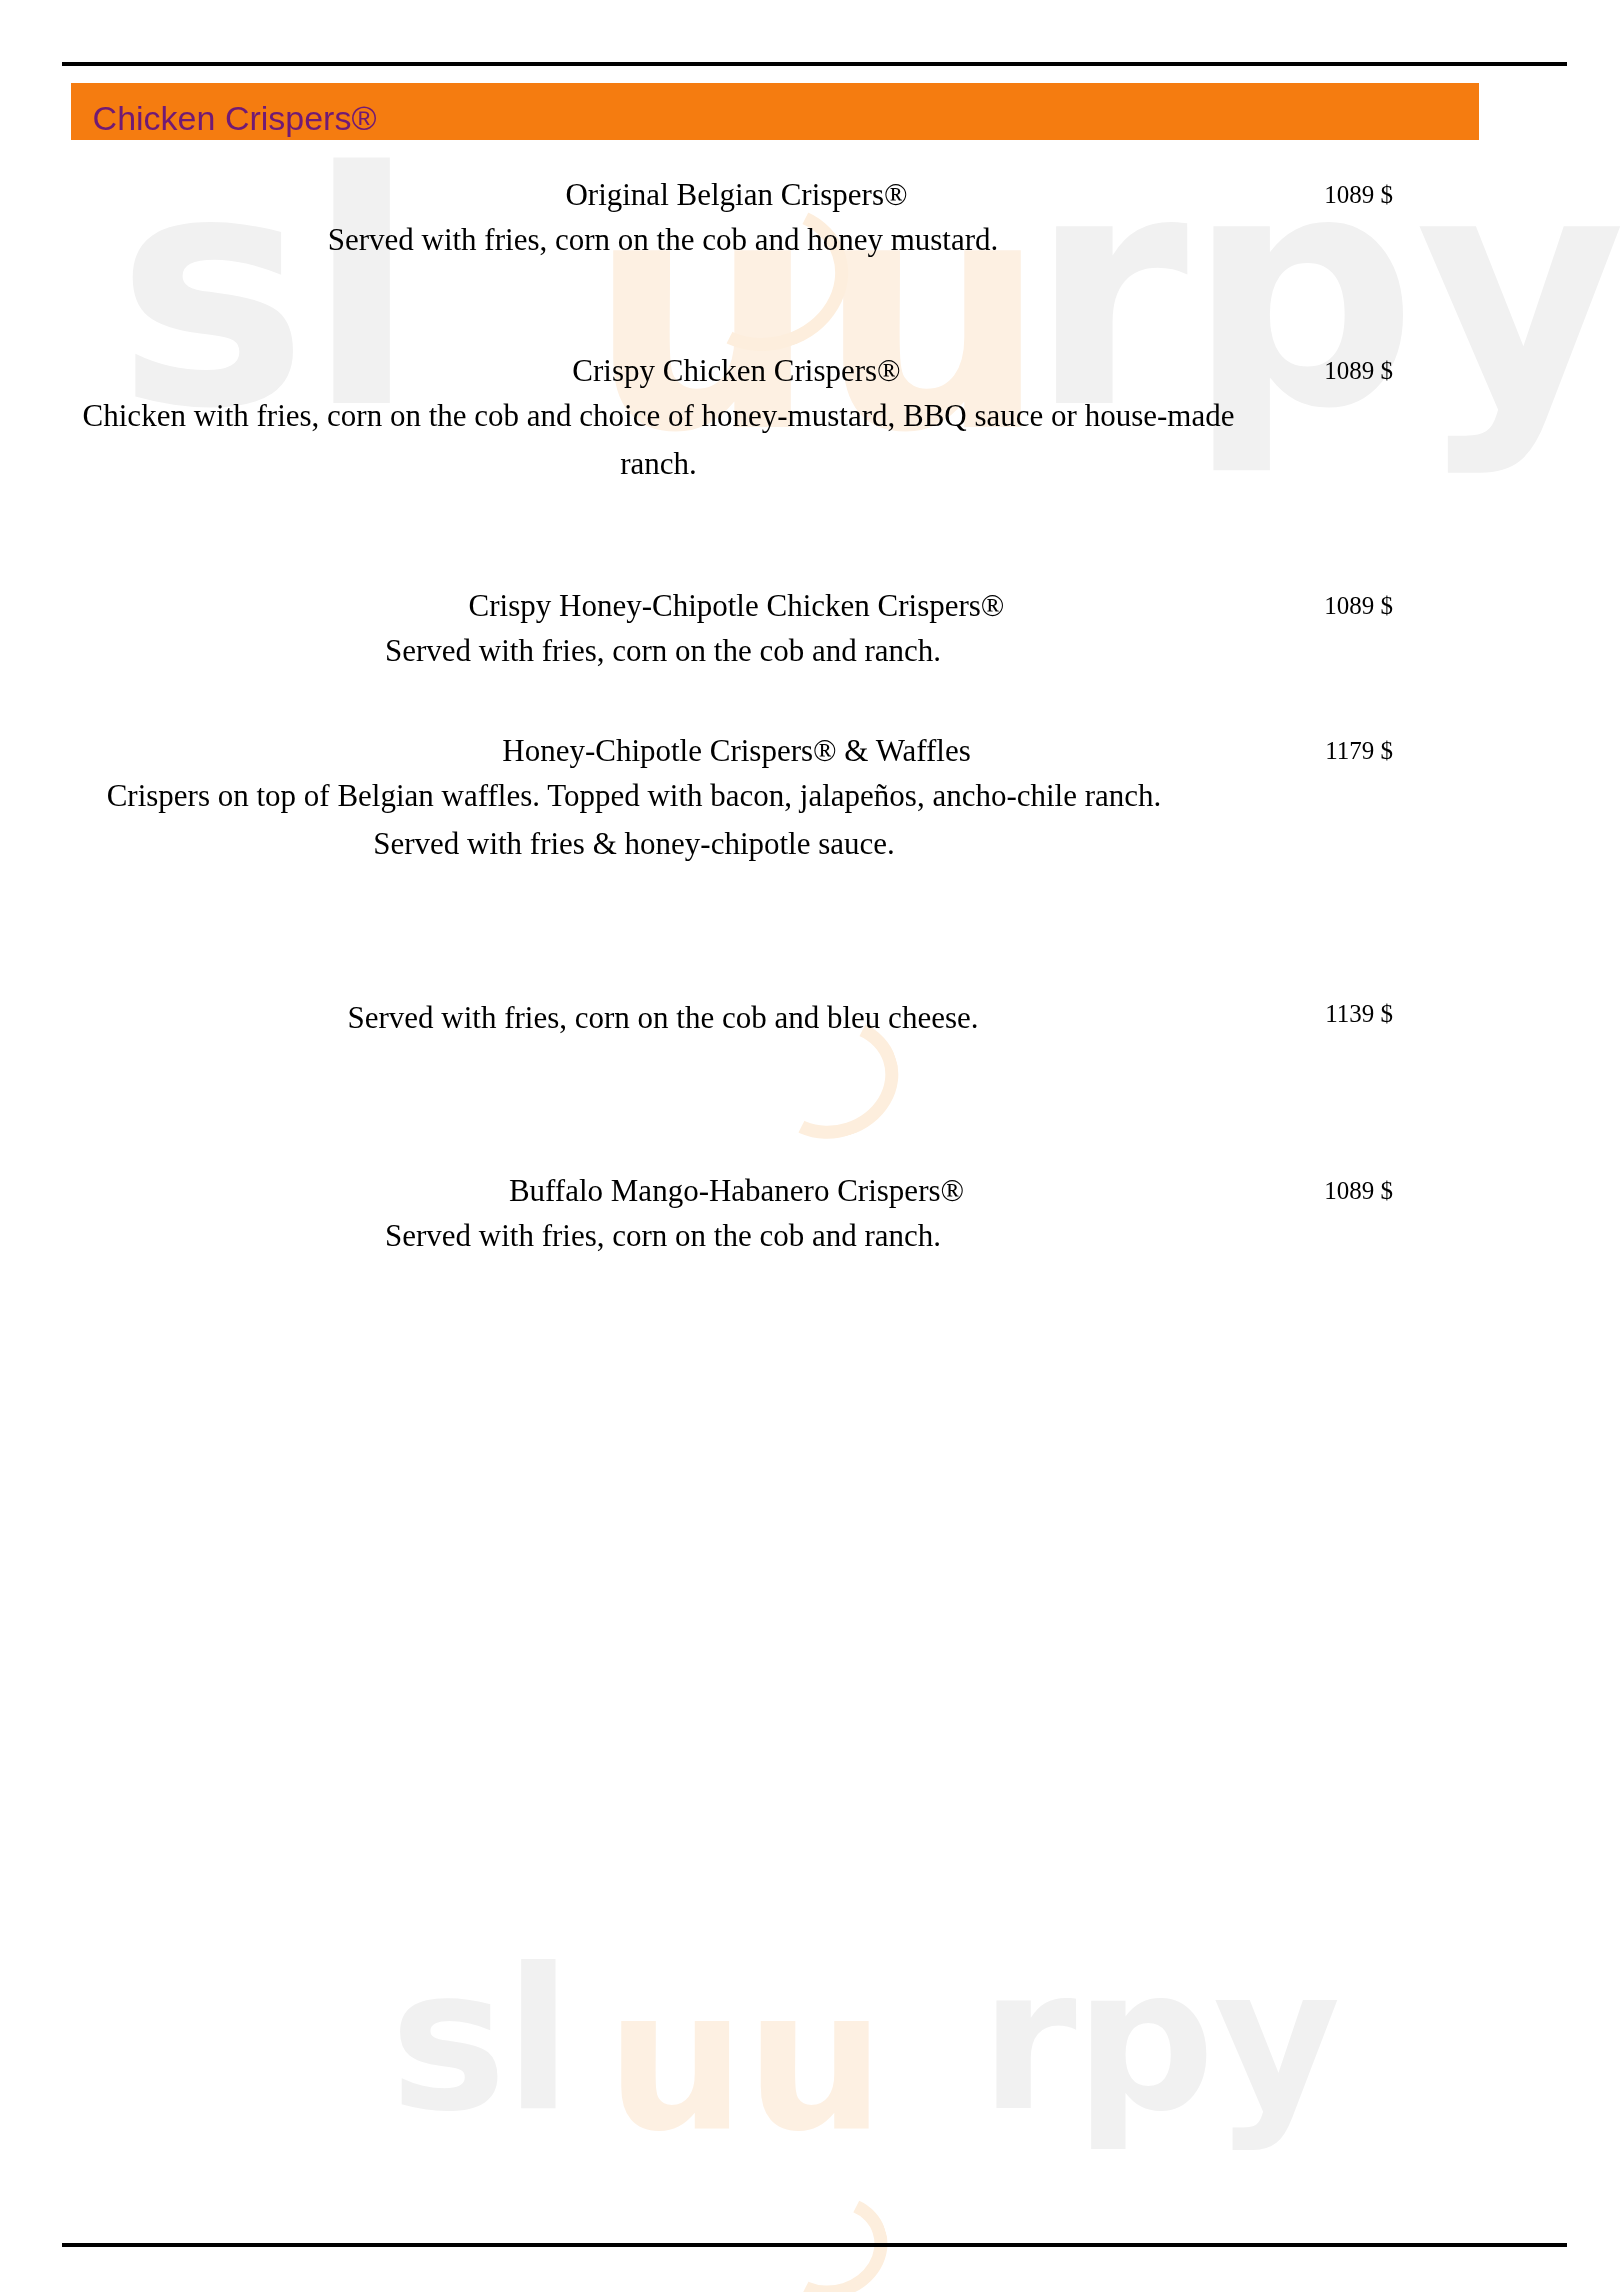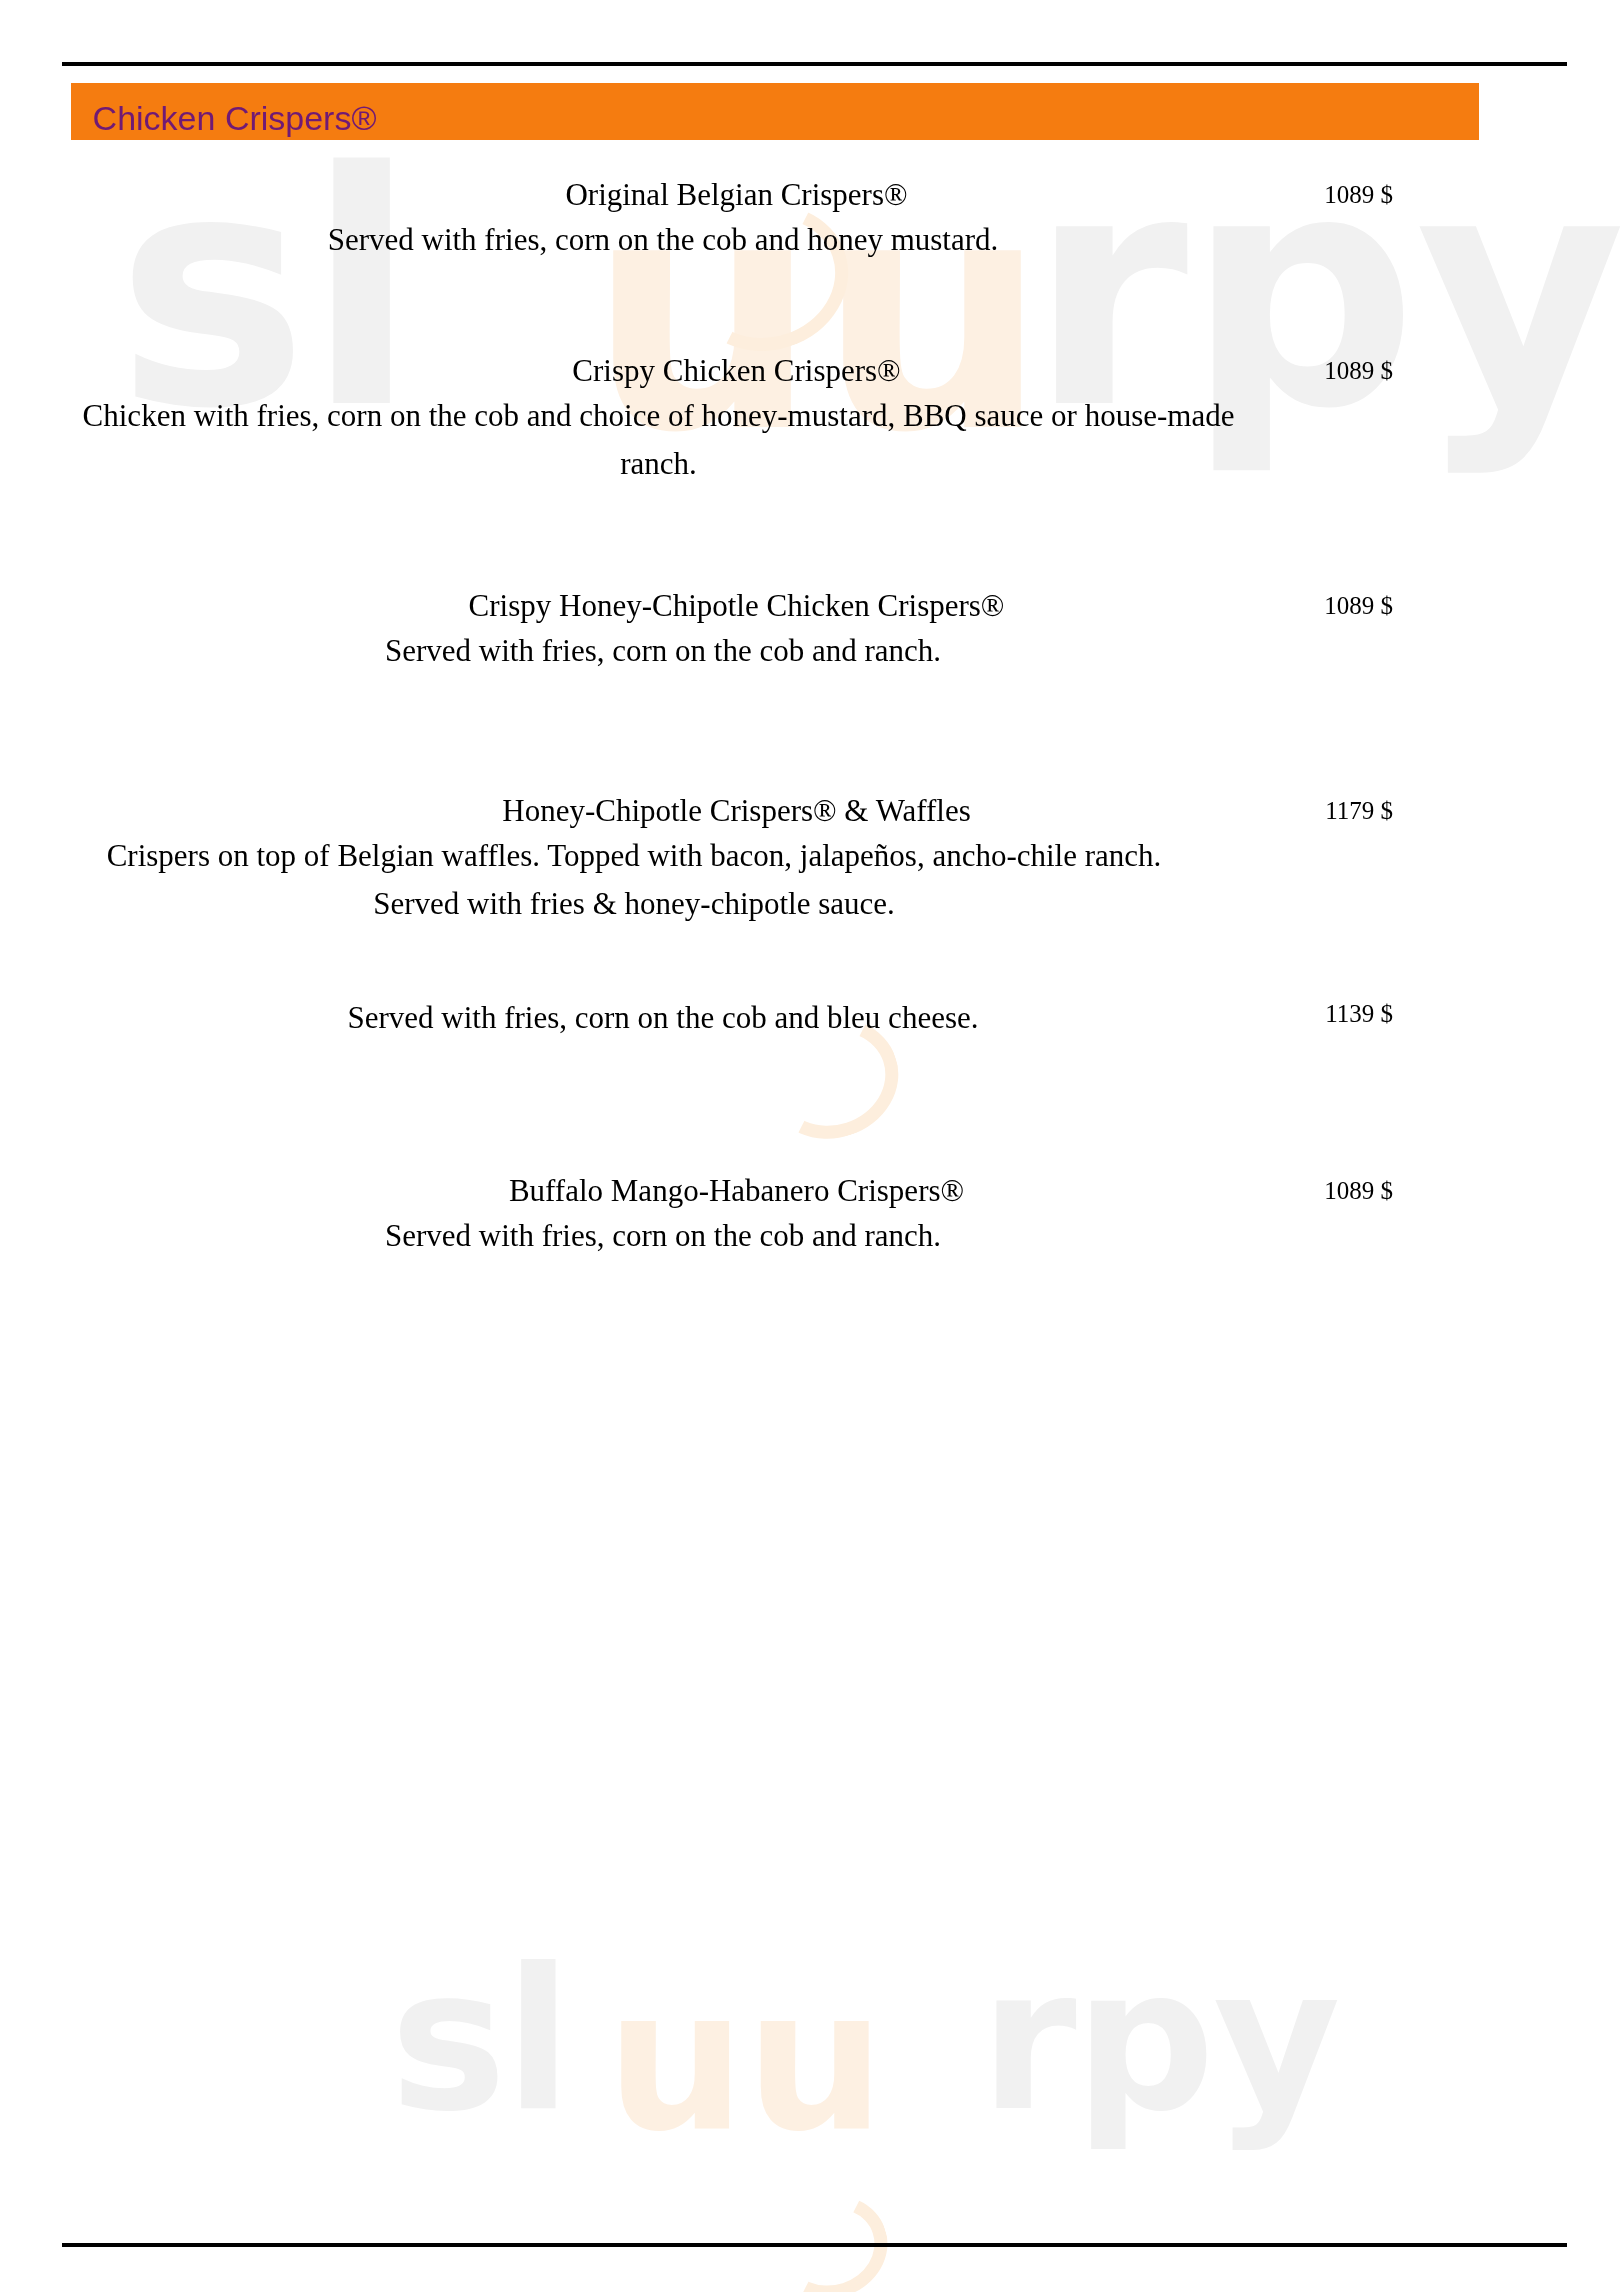--- a/index.html
+++ b/index.html
@@ -216,21 +216,21 @@
     </div>
 
     <div class="menu-item" style="top:585px;">
       <div class="item-row">
         <span class="item-name">Crispy Honey-Chipotle Chicken Crispers®</span>
         <span class="item-price">1089 $</span>
       </div>
       <div class="item-desc">Served with fries, corn on the cob and ranch.</div>
     </div>
 
-    <div class="menu-item" style="top:790px;">
+    <div class="menu-item" style="top:730px;">
       <div class="item-row">
         <span class="item-name">Honey-Chipotle Crispers® &amp; Waffles</span>
         <span class="item-price">1179 $</span>
       </div>
       <div class="item-desc" style="max-width:1108px;">Crispers on top of Belgian waffles. Topped with bacon, jalapeños, ancho-chile ranch. Served with fries &amp; honey-chipotle sauce.</div>
     </div>
 
     <div class="menu-item" style="top:993px;">
       <div class="item-row">
         <span class="item-price">1139 $</span>

